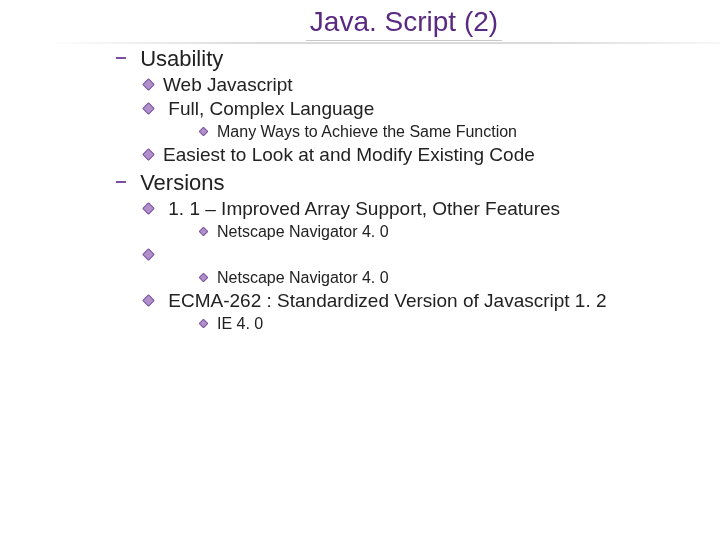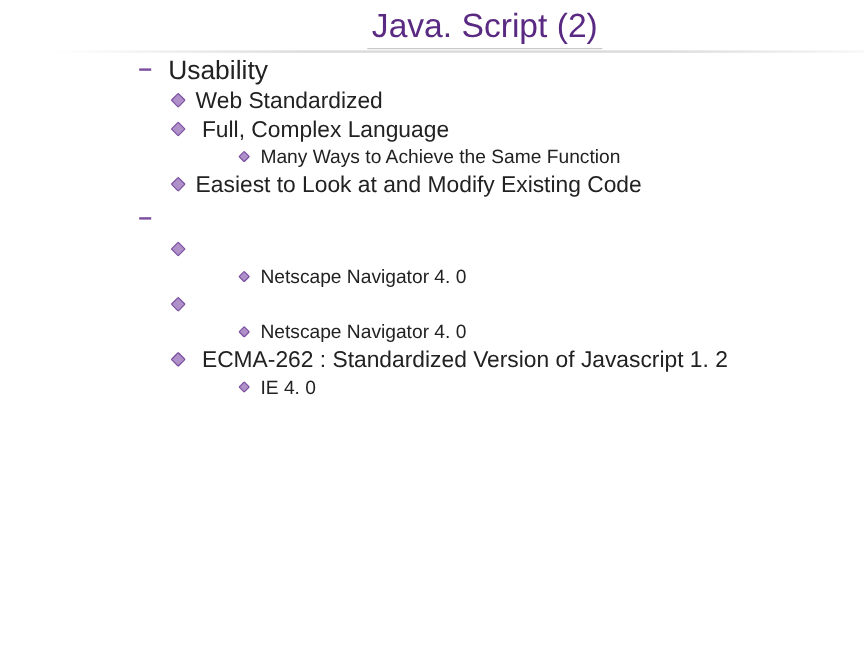--- a/index.html
+++ b/index.html
@@ -116,34 +116,36 @@
     <div class="title">Java. Script (2)</div>
     <div class="title-underline2"></div>
   </div>
 
   <div class="body">
     <ul class="lvl1">
 
       <li class="dash">
         <span>Usability</span>
         <ul class="lvl2">
-          <li class="dot"><span>Web Standardized</span></li>
+          <li class="dot"><span>Web Javascript</span></li>
           <li class="dot">
             <span>Full, Complex Language</span>
             <ul class="lvl3">
               <li class="dot-sm"><span>Many Ways to Achieve the Same Function</span></li>
             </ul>
           </li>
           <li class="dot"><span>Easiest to Look at and Modify Existing Code</span></li>
         </ul>
       </li>
 
       <li class="dash">
+        <span>Versions</span>
         <ul class="lvl2">
           <li class="dot">
+            <span>1. 1 – Improved Array Support, Other Features</span>
             <ul class="lvl3">
               <li class="dot-sm"><span>Netscape Navigator 4. 0</span></li>
             </ul>
           </li>
           <li class="dot">
             <ul class="lvl3">
               <li class="dot-sm"><span>Netscape Navigator 4. 0</span></li>
             </ul>
           </li>
           <li class="dot">

